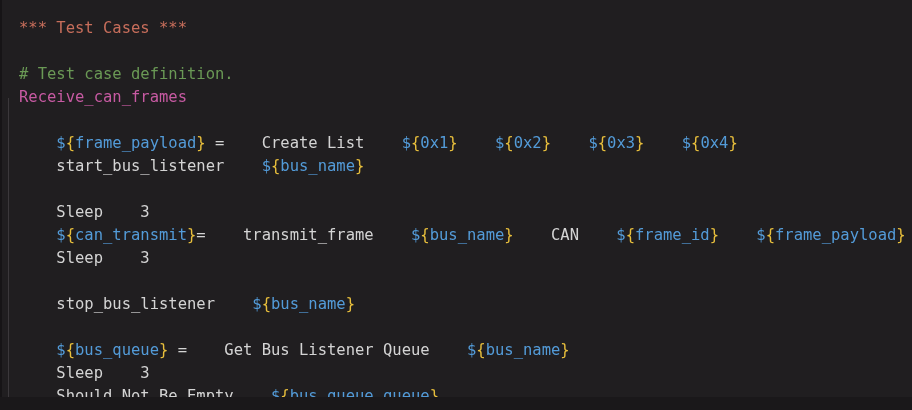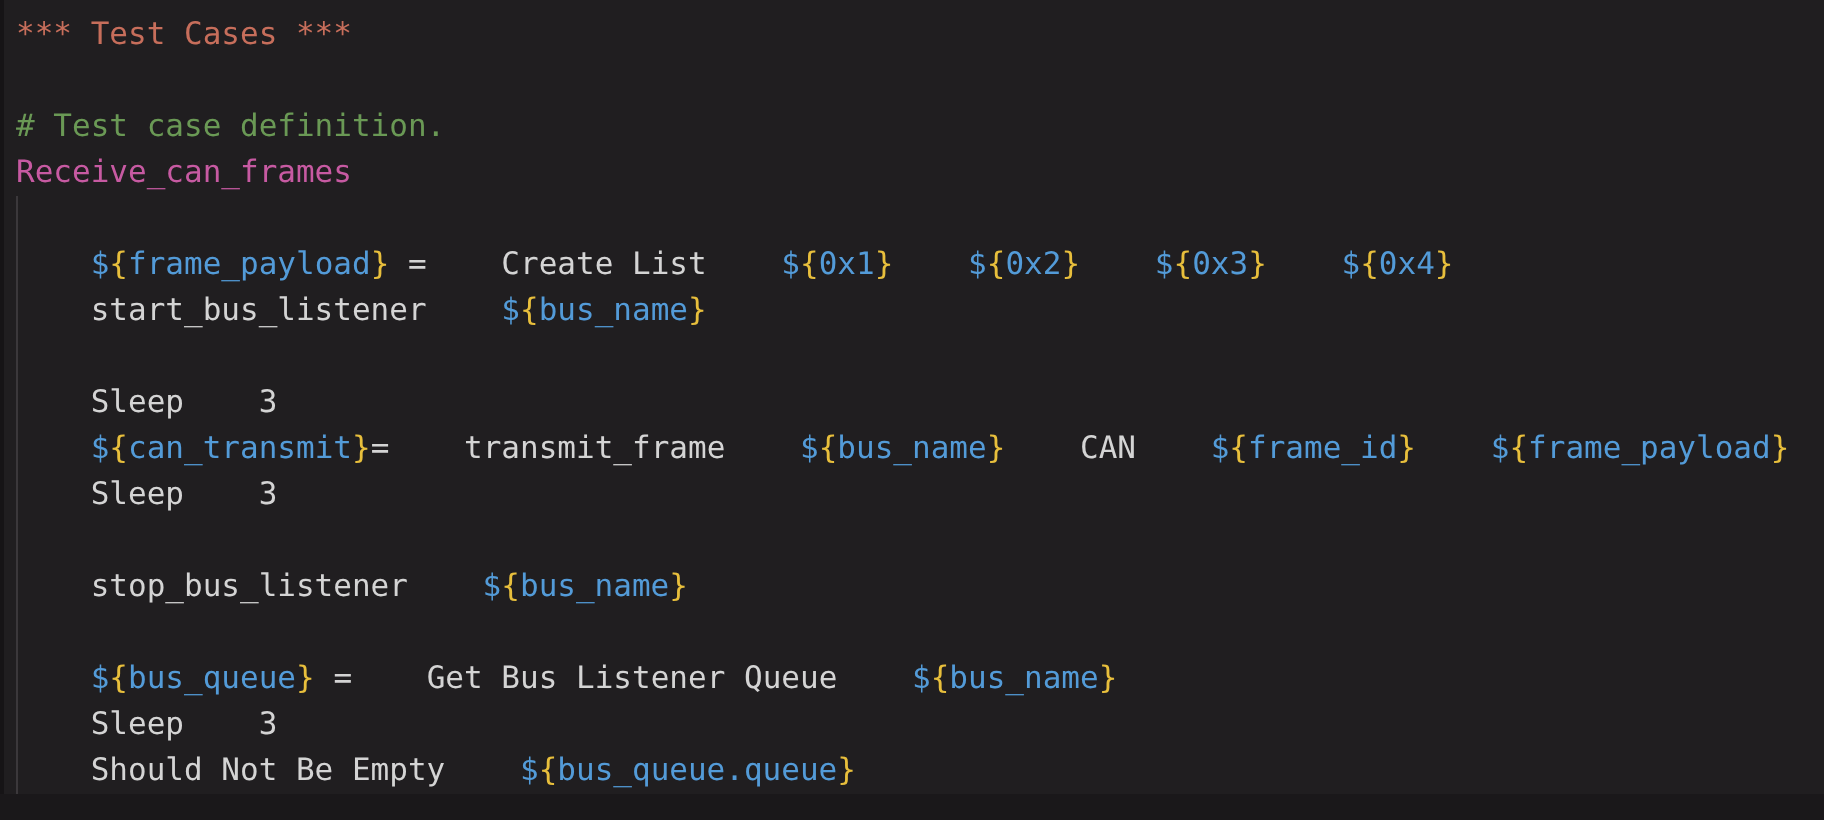--- a/index.html
+++ b/index.html
@@ -17,21 +17,21 @@
   .bottom-edge{
     position:absolute;left:0;bottom:0;width:100%;height:13px;
     background:#1A181A;
   }
   .indent-guide{
     position:absolute;left:8px;top:98px;width:1px;height:299px;
     background:#3B383B;
   }
   pre.code{
     position:absolute;left:0;top:0;
-    margin:0;
+    margin:11px;
     padding:6px 0 0 8px;
     font-family:inherit;
     font-size:15.5px;
     line-height:23px;
     white-space:pre;
   }
   .line{height:23px;white-space:pre;}
 </style>
 </head>
 <body>

